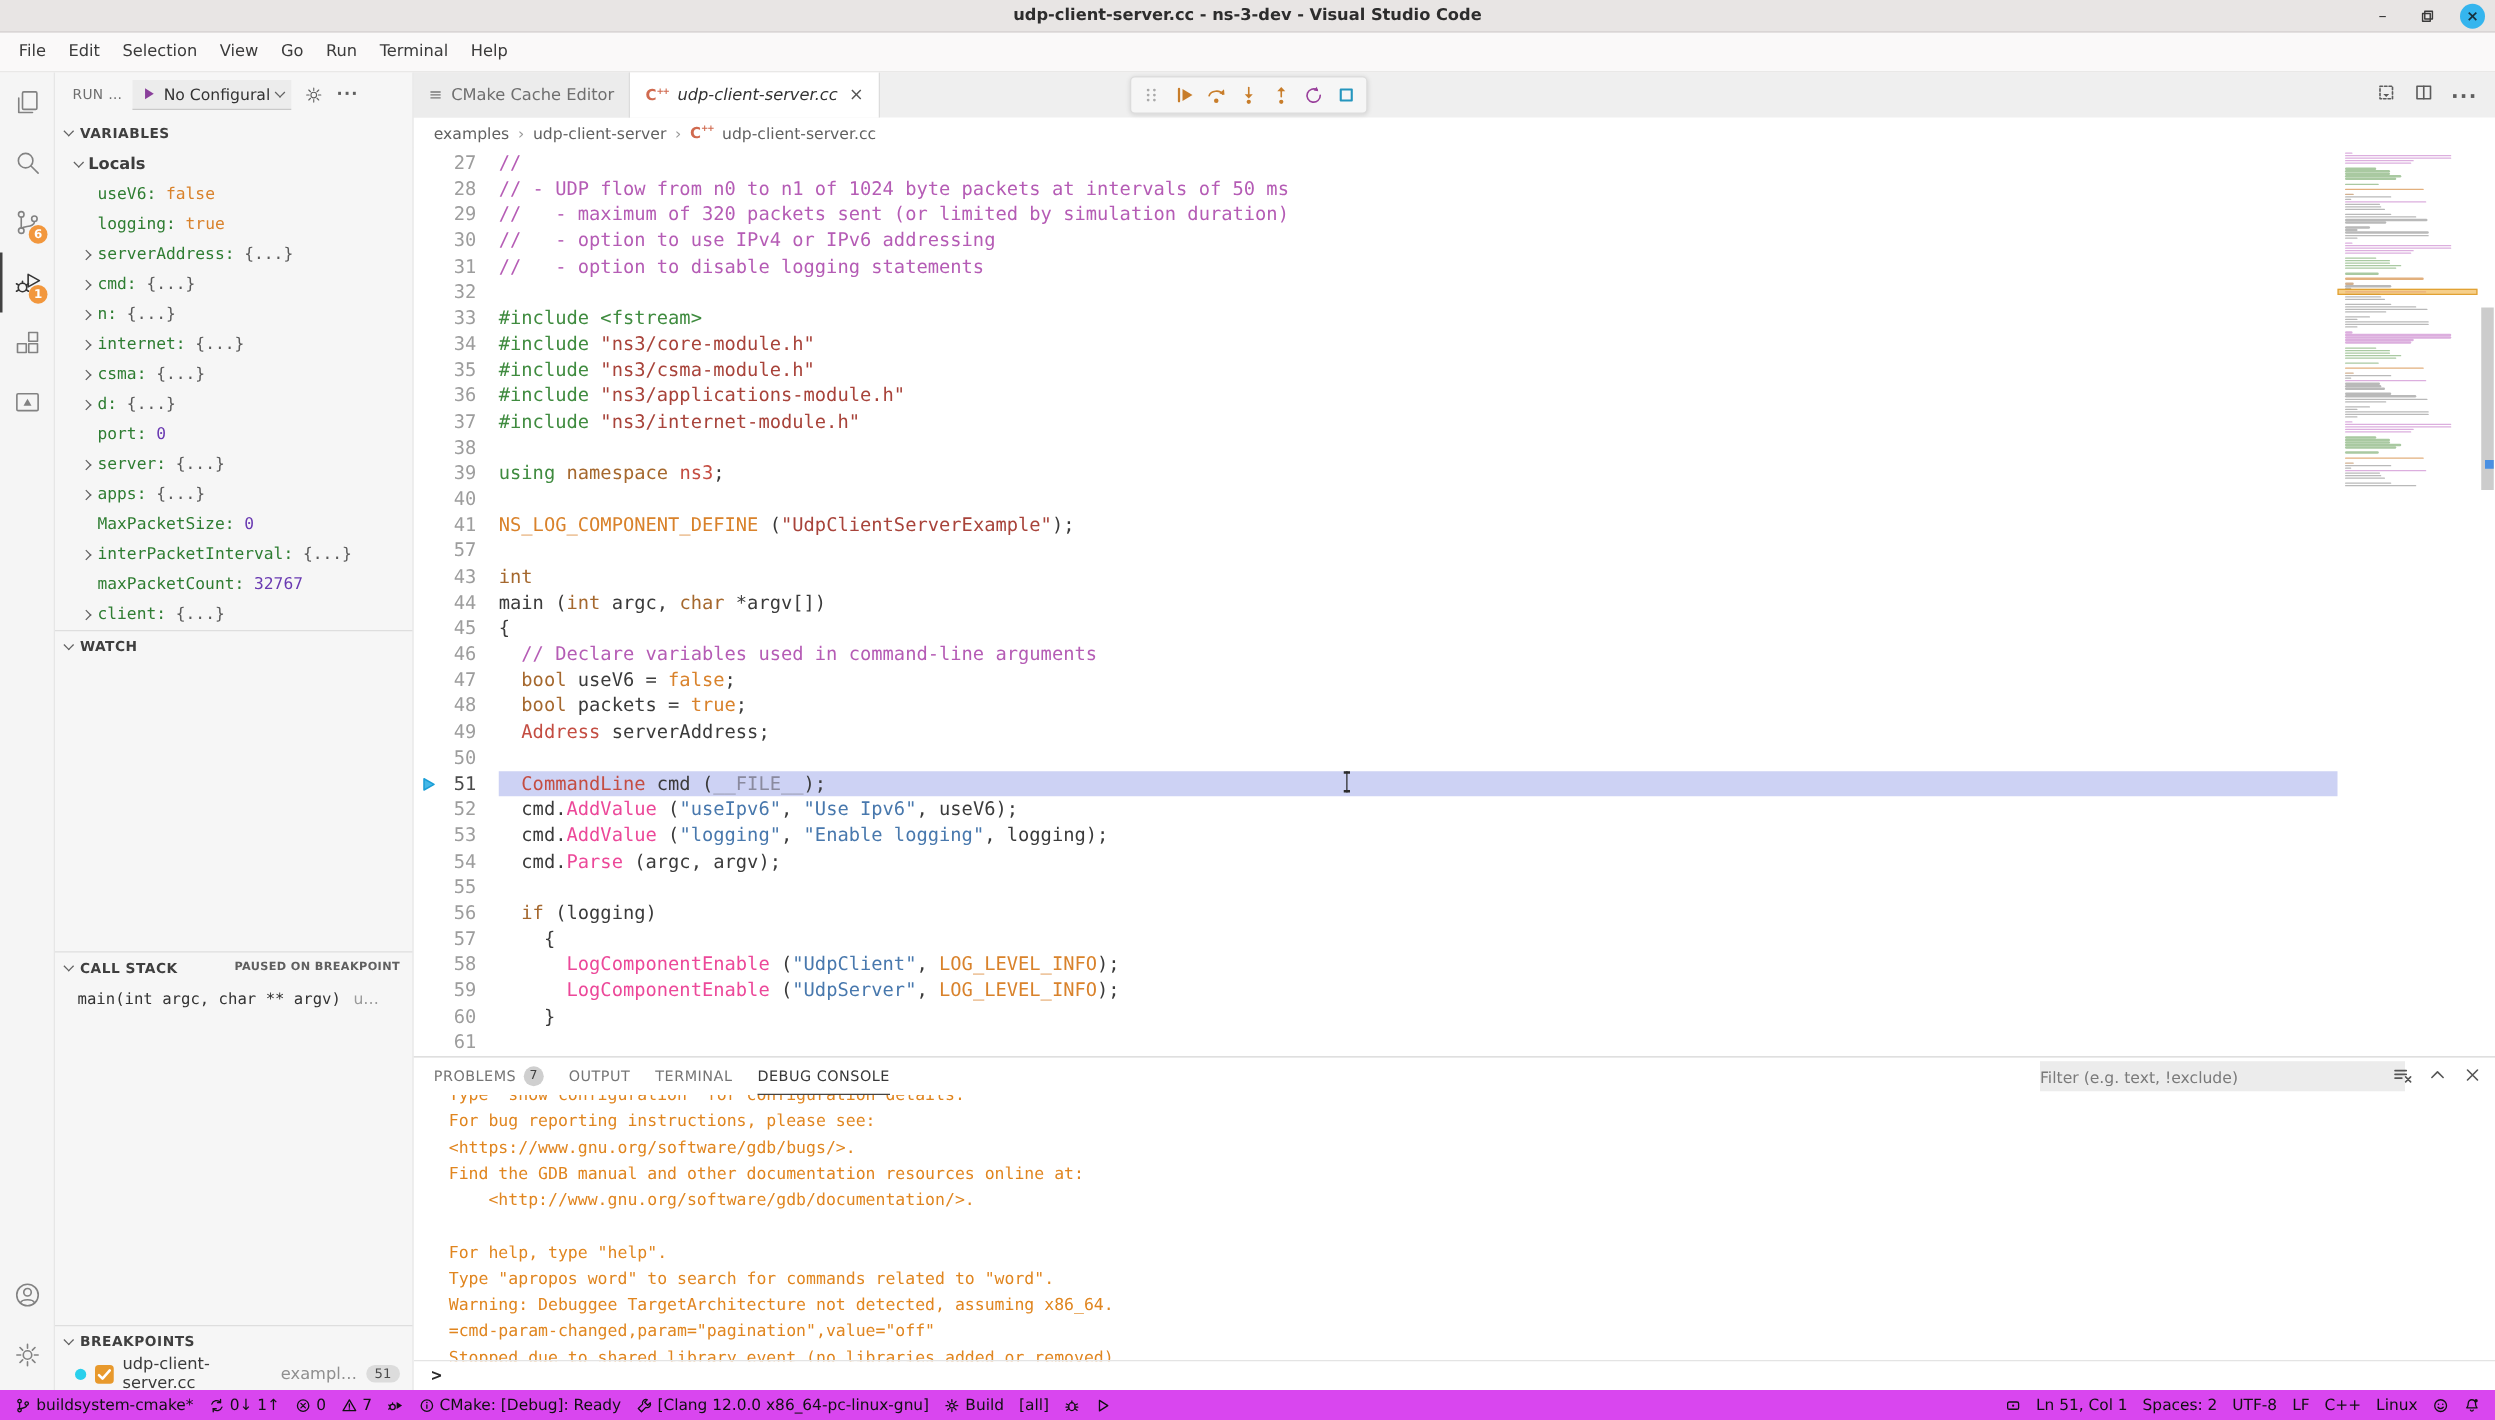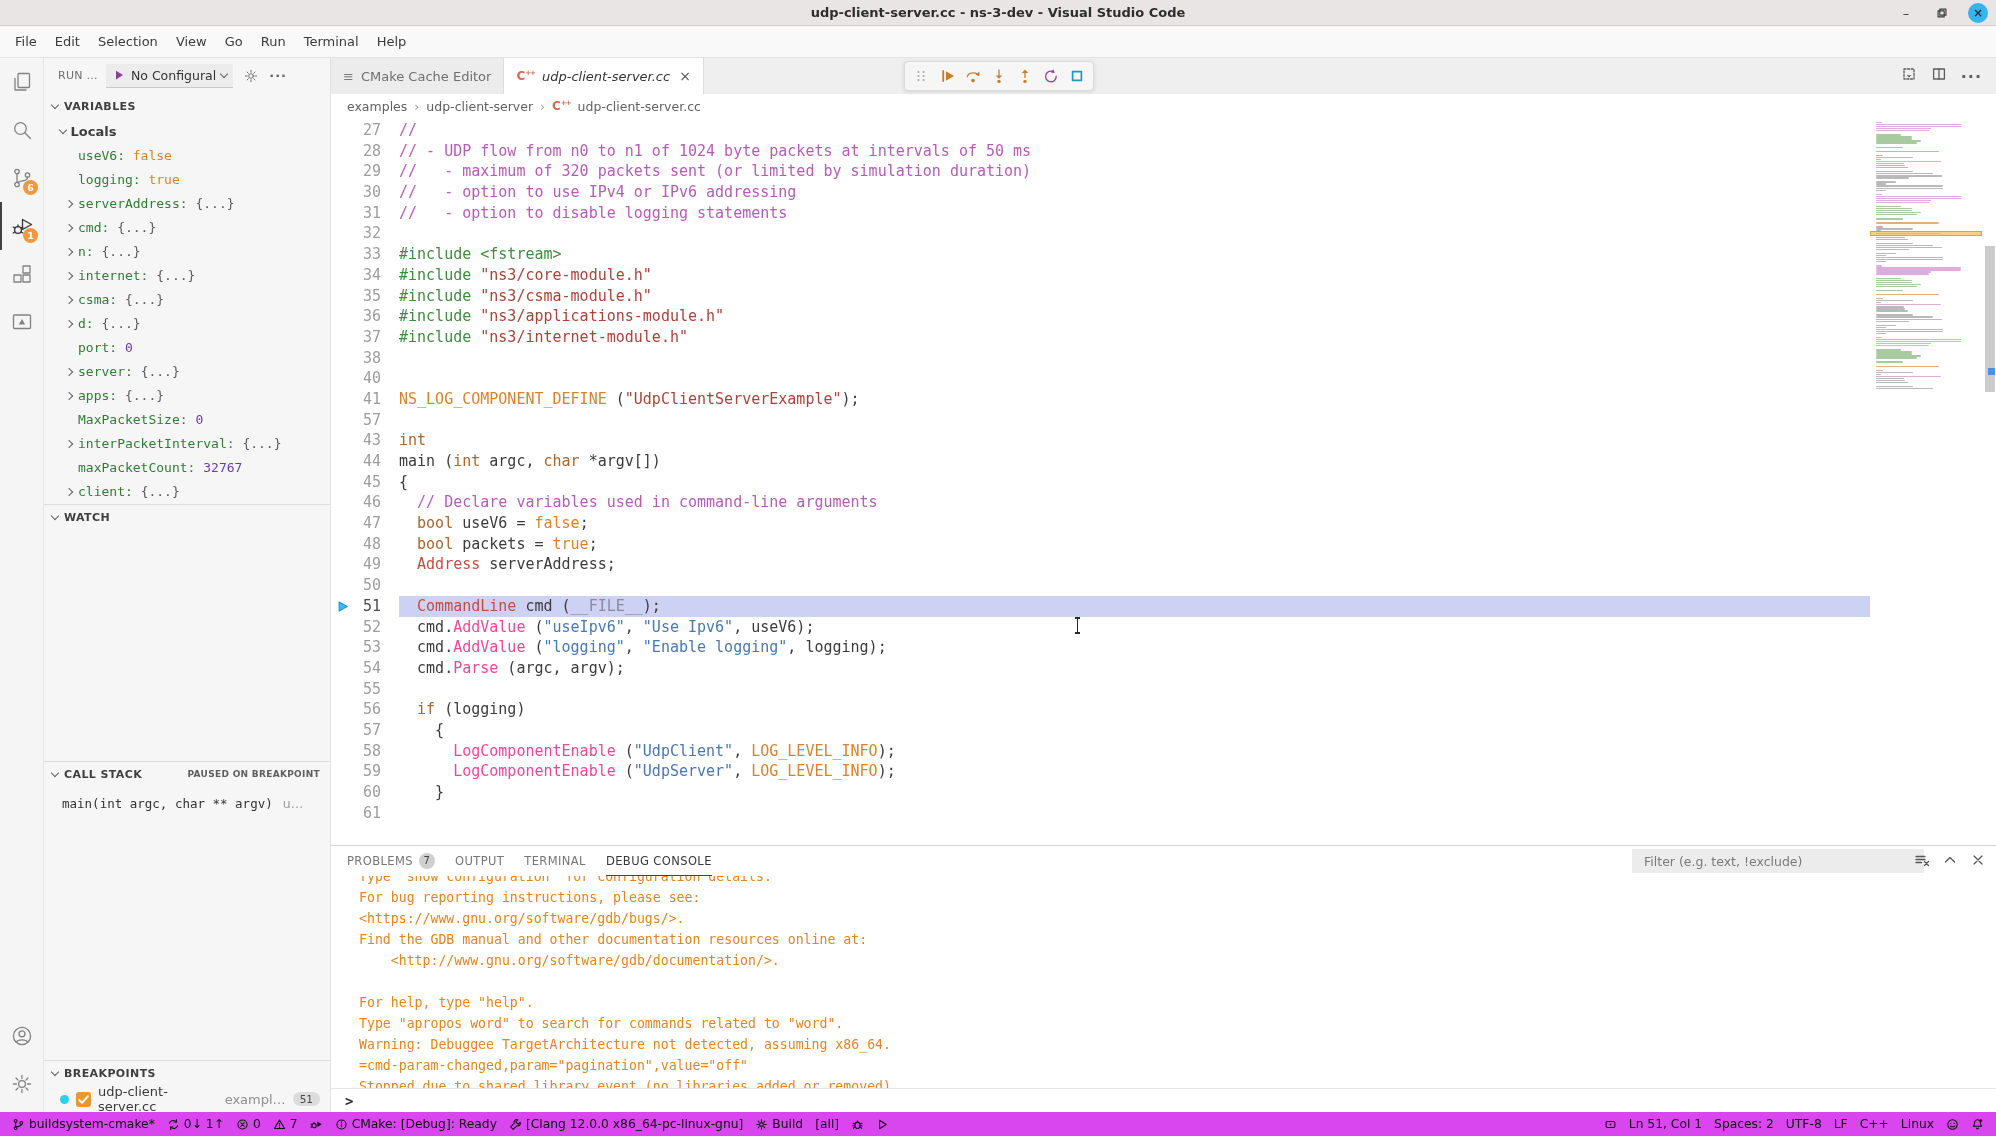--- a/index.html
+++ b/index.html
@@ -44,21 +44,21 @@
   .chev.r { transform:rotate(-45deg); }
   .vrow { height:24px; display:flex; align-items:center; font-family:"DejaVu Sans Mono","Liberation Mono",monospace; font-size:13px; }
   .vrow .indent1 { width:16px; flex:0 0 auto; }
   .vrow .chevbox { width:18px; display:flex; justify-content:center; flex:0 0 auto; }
   .vrow.locals-row { font-family:"DejaVu Sans","Liberation Sans",sans-serif; font-weight:bold; color:#3d3d3d; }
   .vname { color:#2e7d32; white-space:pre; }
   .vobj { color:#5a5a5a; }
   .vbool { color:#d9822b; }
   .vnum { color:#6a3ab2; }
   .cs-badge { margin-left:auto; margin-right:10px; font-size:9px; font-weight:bold; color:#5f5f5f; letter-spacing:.3px; }
-  .frame-row { height:24px; display:flex; align-items:flex-end; padding-left:18px;
+  .frame-row { height:24px; display:flex; align-items:center; padding-left:18px;
     font-family:"DejaVu Sans Mono","Liberation Mono",monospace; font-size:12.5px; color:#333; }
   .frame-suffix { color:#9a9a9a; margin-left:10px; font-family:"DejaVu Sans","Liberation Sans",sans-serif; }
   .bp-row { height:26px; display:flex; align-items:center; padding:0 10px 0 16px; gap:7px; }
   .bp-dot { width:9px; height:9px; border-radius:50%; background:#2ad0ec; flex:0 0 auto; }
   .bp-check { width:15px; height:15px; border-radius:3px; background:#e8992c; flex:0 0 auto; }
   .bp-file { color:#3b3b3b; }
   .bp-path { color:#8f8f8f; }
   .bp-badge { margin-left:auto; background:#dcdcdc; color:#4a4a4a; font-size:10.5px; border-radius:8px; padding:1px 7px; }
 
   
@@ -109,21 +109,21 @@
 
   
   .panel { height:267px; border-top:1px solid #d5d5d5; background:#fff; position:relative; overflow:hidden; }
   .paneltabs { height:30px; display:flex; align-items:center; gap:20px; padding-left:16px; }
   .ptab { display:flex; align-items:center; gap:6px; height:30px; font-size:11.5px; letter-spacing:.4px;
     color:#757575; border-bottom:1.5px solid transparent; }
   .ptab.active { color:#383838; border-bottom-color:#424242; }
   .ptab-badge { background:#cfcfcf; color:#3f3f3f; font-size:10px; min-width:16px; height:16px; border-radius:9px;
     display:flex; align-items:center; justify-content:center; padding:0 4px; }
   .filterbox { position:absolute; top:3px; right:72px; width:292px; height:24px; background:#ececec;
-    border:none; font-size:12.5px; color:#333; padding:0 12px; font-family:"DejaVu Sans","Liberation Sans",sans-serif; }
+    border:none; font-size:12.5px; color:#333; padding:0 0; font-family:"DejaVu Sans","Liberation Sans",sans-serif; }
   .filterbox::placeholder { color:#7a7a7a; }
   .panel-icons { position:absolute; top:6px; right:10px; display:flex; gap:12px; color:#565656; }
   .panelbody { height:213px; overflow:hidden; padding-left:28px;
     font-family:"DejaVu Sans Mono","Liberation Mono",monospace; font-size:13.2px; line-height:21px; color:#e0851f; white-space:pre; }
   .panelbody .cline:first-child { margin-top:-10px; }
   .promptrow { position:absolute; bottom:0; left:0; right:0; height:24px; border-top:1px solid #e4e4e4;
     display:flex; align-items:center; padding-left:14px; font-family:"DejaVu Sans Mono","Liberation Mono",monospace;
     font-size:14px; font-weight:bold; color:#2a2a2a; }
 
   
@@ -534,20 +534,21 @@
           <div class="cline-row"><span class="cl-num">29</span><span class="cl-gap"></span><span class="cl-text"><span class="sg-c">//   - maximum of 320 packets sent (or limited by simulation duration)</span></span></div>
           <div class="cline-row"><span class="cl-num">30</span><span class="cl-gap"></span><span class="cl-text"><span class="sg-c">//   - option to use IPv4 or IPv6 addressing</span></span></div>
           <div class="cline-row"><span class="cl-num">31</span><span class="cl-gap"></span><span class="cl-text"><span class="sg-c">//   - option to disable logging statements</span></span></div>
           <div class="cline-row"><span class="cl-num">32</span><span class="cl-gap"></span><span class="cl-text"></span></div>
           <div class="cline-row"><span class="cl-num">33</span><span class="cl-gap"></span><span class="cl-text"><span class="sg-g">#include &lt;fstream&gt;</span></span></div>
           <div class="cline-row"><span class="cl-num">34</span><span class="cl-gap"></span><span class="cl-text"><span class="sg-g">#include </span><span class="sg-s">"ns3/core-module.h"</span></span></div>
           <div class="cline-row"><span class="cl-num">35</span><span class="cl-gap"></span><span class="cl-text"><span class="sg-g">#include </span><span class="sg-s">"ns3/csma-module.h"</span></span></div>
           <div class="cline-row"><span class="cl-num">36</span><span class="cl-gap"></span><span class="cl-text"><span class="sg-g">#include </span><span class="sg-s">"ns3/applications-module.h"</span></span></div>
           <div class="cline-row"><span class="cl-num">37</span><span class="cl-gap"></span><span class="cl-text"><span class="sg-g">#include </span><span class="sg-s">"ns3/internet-module.h"</span></span></div>
           <div class="cline-row"><span class="cl-num">38</span><span class="cl-gap"></span><span class="cl-text"></span></div>
+          <div class="cline-row"><span class="cl-num">39</span><span class="cl-gap"></span><span class="cl-text"><span class="sg-g">using </span><span class="sg-k">namespace </span><span class="sg-t">ns3</span><span class="sg-p">;</span></span></div>
           <div class="cline-row"><span class="cl-num">40</span><span class="cl-gap"></span><span class="cl-text"></span></div>
           <div class="cline-row"><span class="cl-num">41</span><span class="cl-gap"></span><span class="cl-text"><span class="sg-o">NS_LOG_COMPONENT_DEFINE</span><span class="sg-p"> (</span><span class="sg-s">"UdpClientServerExample"</span><span class="sg-p">);</span></span></div>
           <div class="cline-row"><span class="cl-num">57</span><span class="cl-gap"></span><span class="cl-text"></span></div>
           <div class="cline-row"><span class="cl-num">43</span><span class="cl-gap"></span><span class="cl-text"><span class="sg-k">int</span></span></div>
           <div class="cline-row"><span class="cl-num">44</span><span class="cl-gap"></span><span class="cl-text"><span class="sg-p">main (</span><span class="sg-k">int</span><span class="sg-p"> argc, </span><span class="sg-k">char</span><span class="sg-p"> *argv[])</span></span></div>
           <div class="cline-row"><span class="cl-num">45</span><span class="cl-gap"></span><span class="cl-text"><span class="sg-p">{</span></span></div>
           <div class="cline-row"><span class="cl-num">46</span><span class="cl-gap"></span><span class="cl-text"><span class="sg-c">  // Declare variables used in command-line arguments</span></span></div>
           <div class="cline-row"><span class="cl-num">47</span><span class="cl-gap"></span><span class="cl-text"><span class="sg-p">  </span><span class="sg-k">bool</span><span class="sg-p"> useV6 = </span><span class="sg-o">false</span><span class="sg-p">;</span></span></div>
           <div class="cline-row"><span class="cl-num">48</span><span class="cl-gap"></span><span class="cl-text"><span class="sg-p">  </span><span class="sg-k">bool</span><span class="sg-p"> packets = </span><span class="sg-o">true</span><span class="sg-p">;</span></span></div>
           <div class="cline-row"><span class="cl-num">49</span><span class="cl-gap"></span><span class="cl-text"><span class="sg-p">  </span><span class="sg-t">Address</span><span class="sg-p"> serverAddress;</span></span></div>

